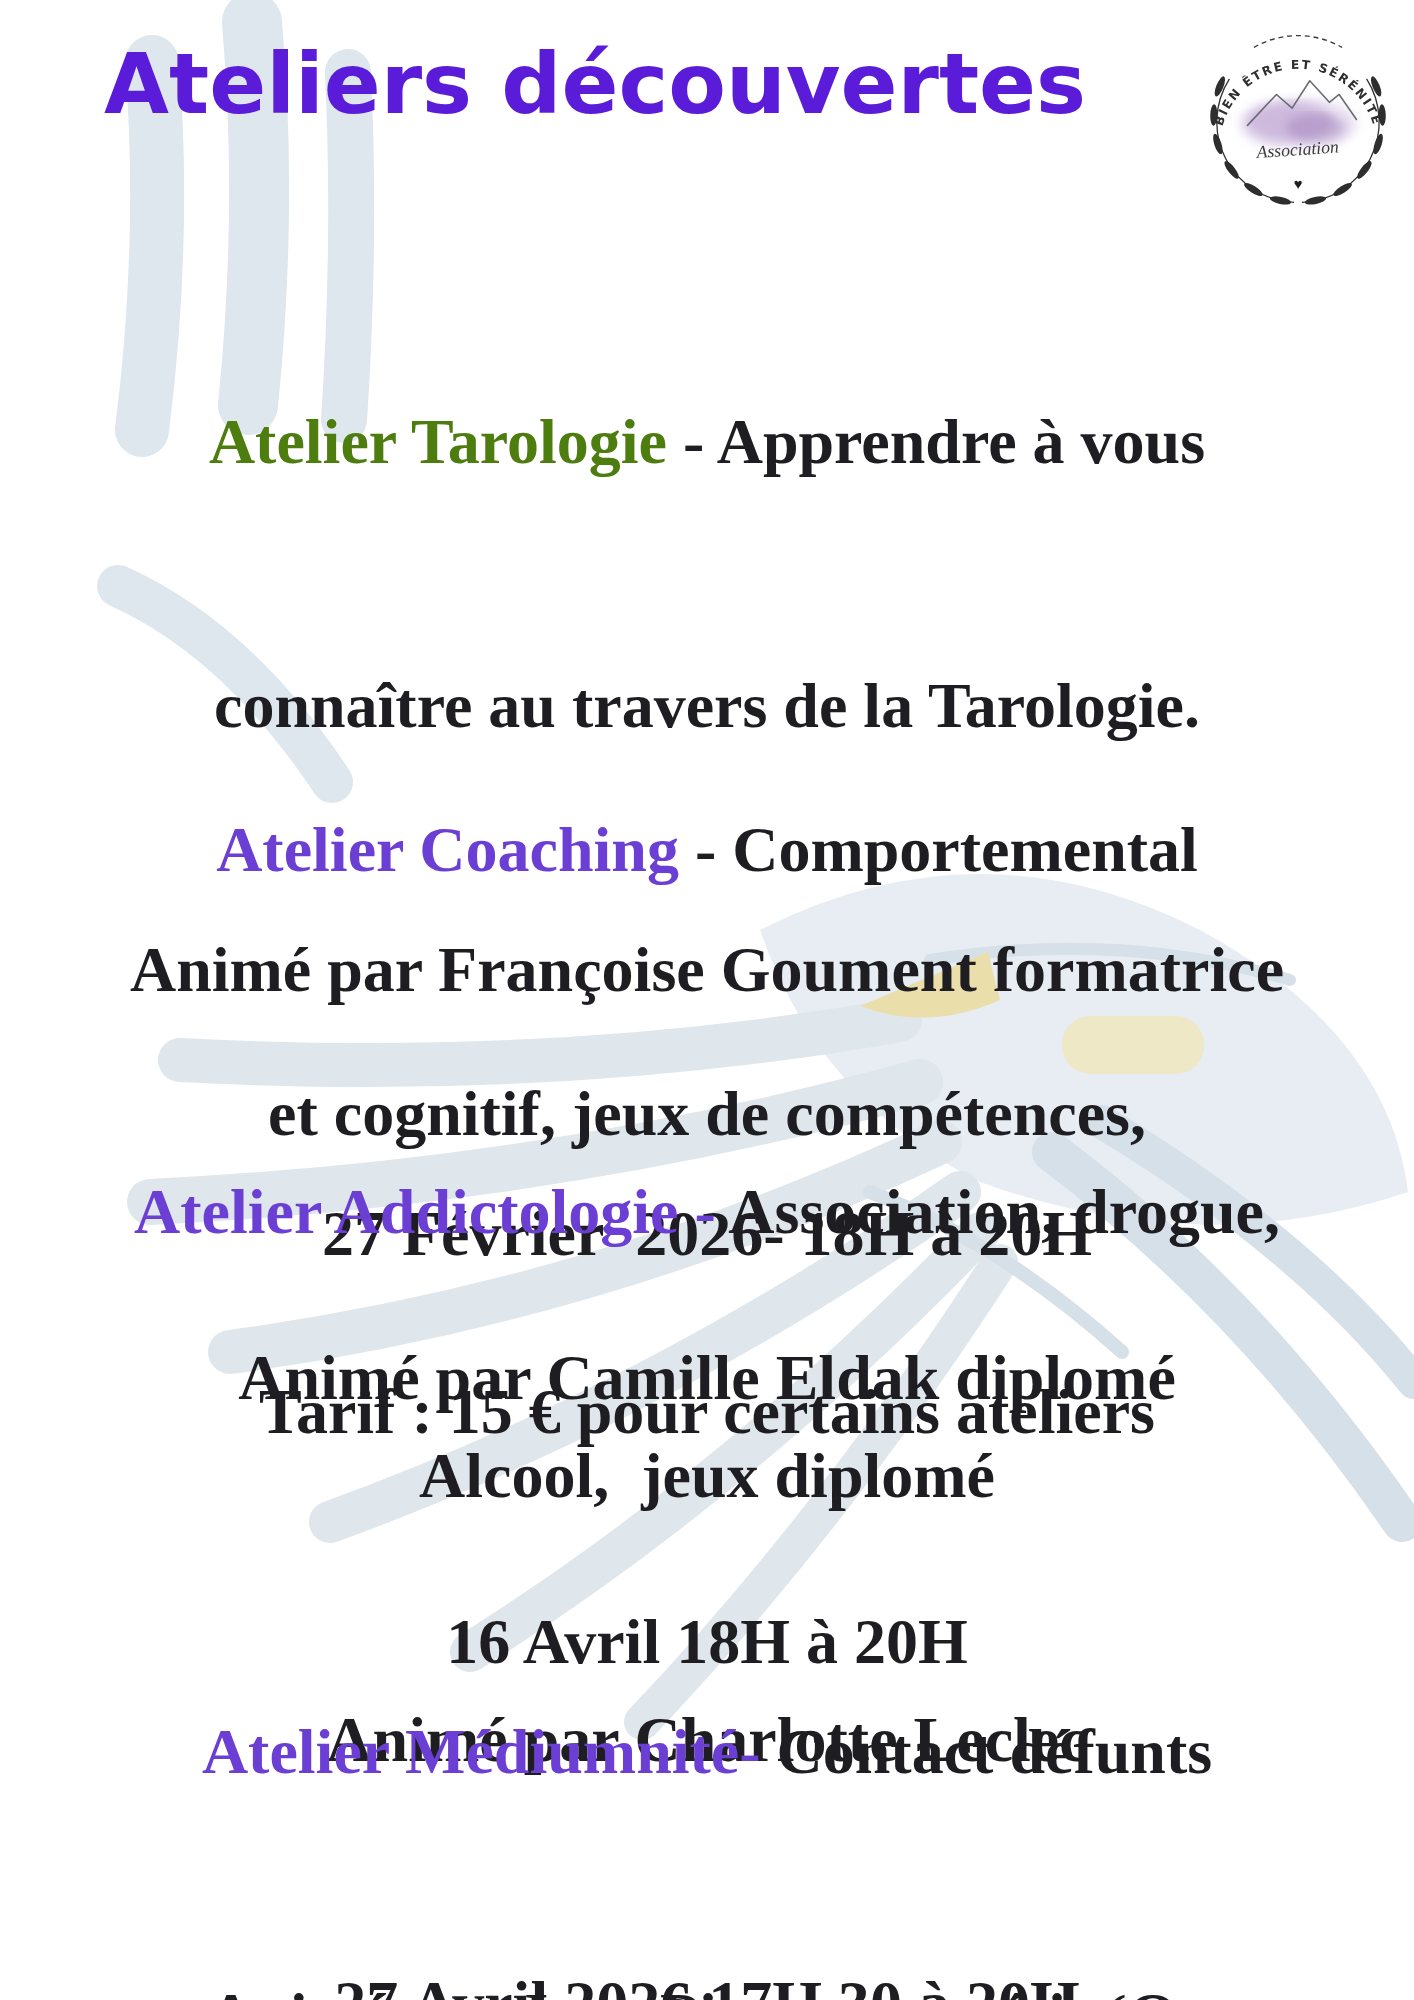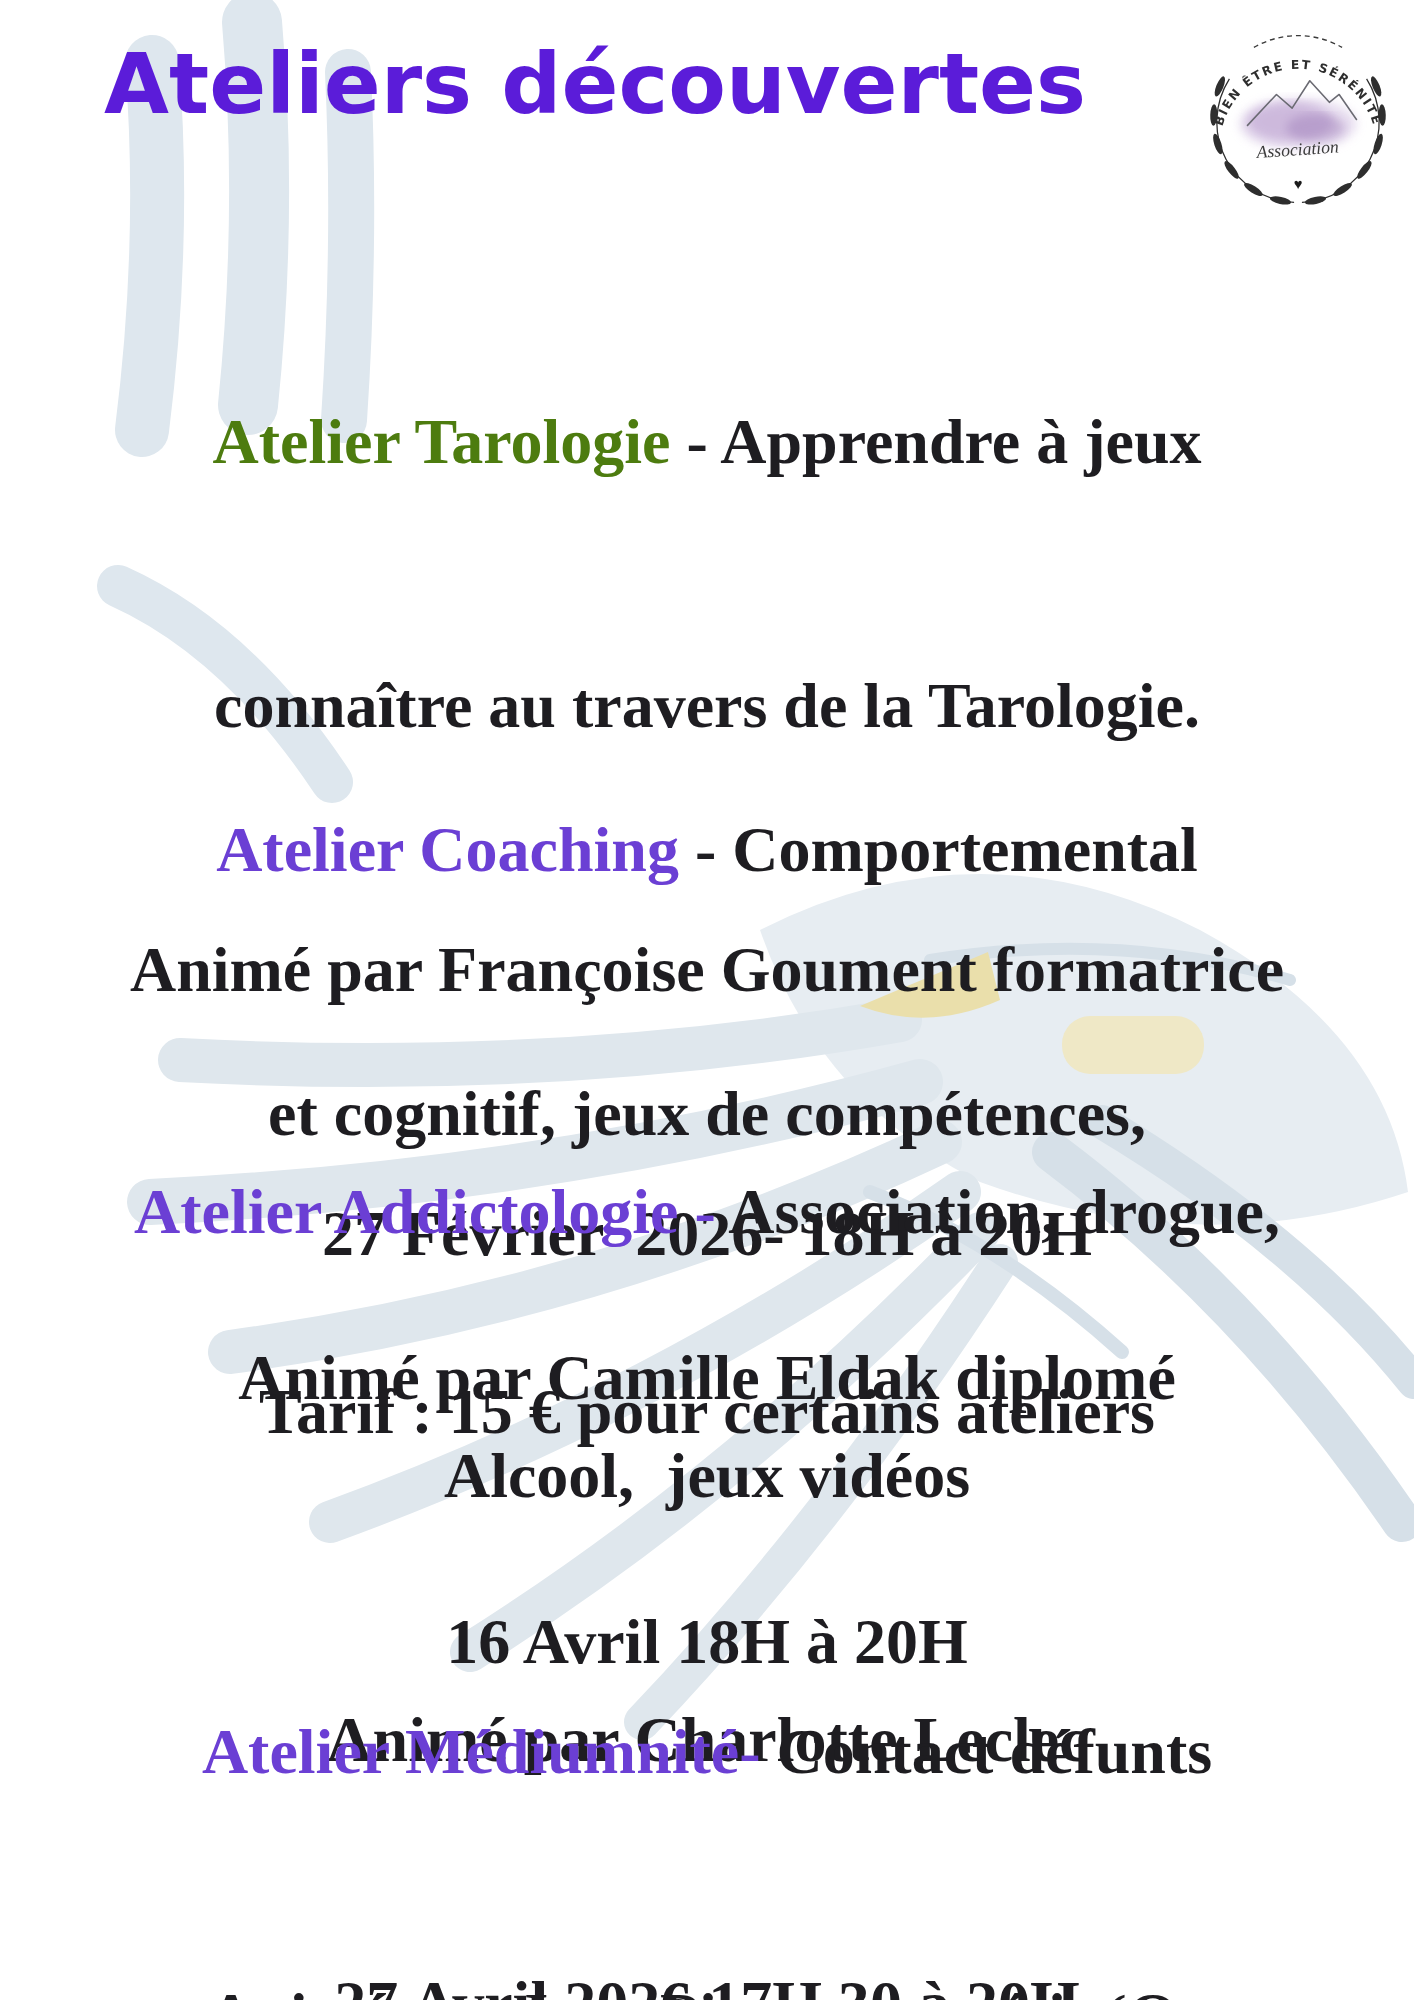--- a/index.html
+++ b/index.html
@@ -101,36 +101,36 @@
         <ellipse cx="100" cy="14" rx="11" ry="3.6" transform="rotate(-128 100 100)"></ellipse>
         <ellipse cx="100" cy="14" rx="11" ry="3.6" transform="rotate(-148 100 100)"></ellipse>
         <ellipse cx="100" cy="14" rx="11" ry="3.6" transform="rotate(-168 100 100)"></ellipse>
         <path d="M 30 60 A 82 82 0 0 0 96 186" fill="none" stroke="#2e2e2e" stroke-width="1.3"></path>
         <path d="M 170 60 A 82 82 0 0 1 104 186" fill="none" stroke="#2e2e2e" stroke-width="1.3"></path>
       </g>
     </svg>
   </div>
 
   <div class="block s1 layer">
-    <div><span class="h-navy">Atelier Tarologie</span><span> - Apprendre à jeux</span></div>
+    <div><span class="h-navy">Atelier Tarologie</span><span> - Apprendre à vous</span></div>
     <div>connaître au travers de la Tarologie.</div>
     <div>Animé par Françoise Goument formatrice</div>
     <div>27 Février  2026- 18H à 20H</div>
   </div>
 
   <div class="block s2 layer">
     <div><span class="h-purple">Atelier Coaching</span><span> - Comportemental</span></div>
     <div>et cognitif, jeux de compétences,</div>
     <div>Animé par Camille Eldak diplomé</div>
     <div>16 Avril 18H à 20H</div>
   </div>
 
   <div class="block s3 layer">
     <div><span class="h-purple">Atelier Addictologie -</span><span> Association, drogue,</span></div>
-    <div>Alcool,  jeux vidéos</div>
+    <div>Alcool,  jeux diplomé</div>
     <div>Animé par Charlotte Leclec</div>
     <div>27 Avril 2026 17H 30 à 20H</div>
   </div>
 
   <div class="block tarif layer">Tarif : 15 € pour certains ateliers</div>
 
   <div class="block s4 layer">
     <div><span class="h-purple">Atelier Médiumnité-</span><span> Contact défunts</span></div>
     <div>Animé par Jean Pierre magnétis ‘Or</div>
     

